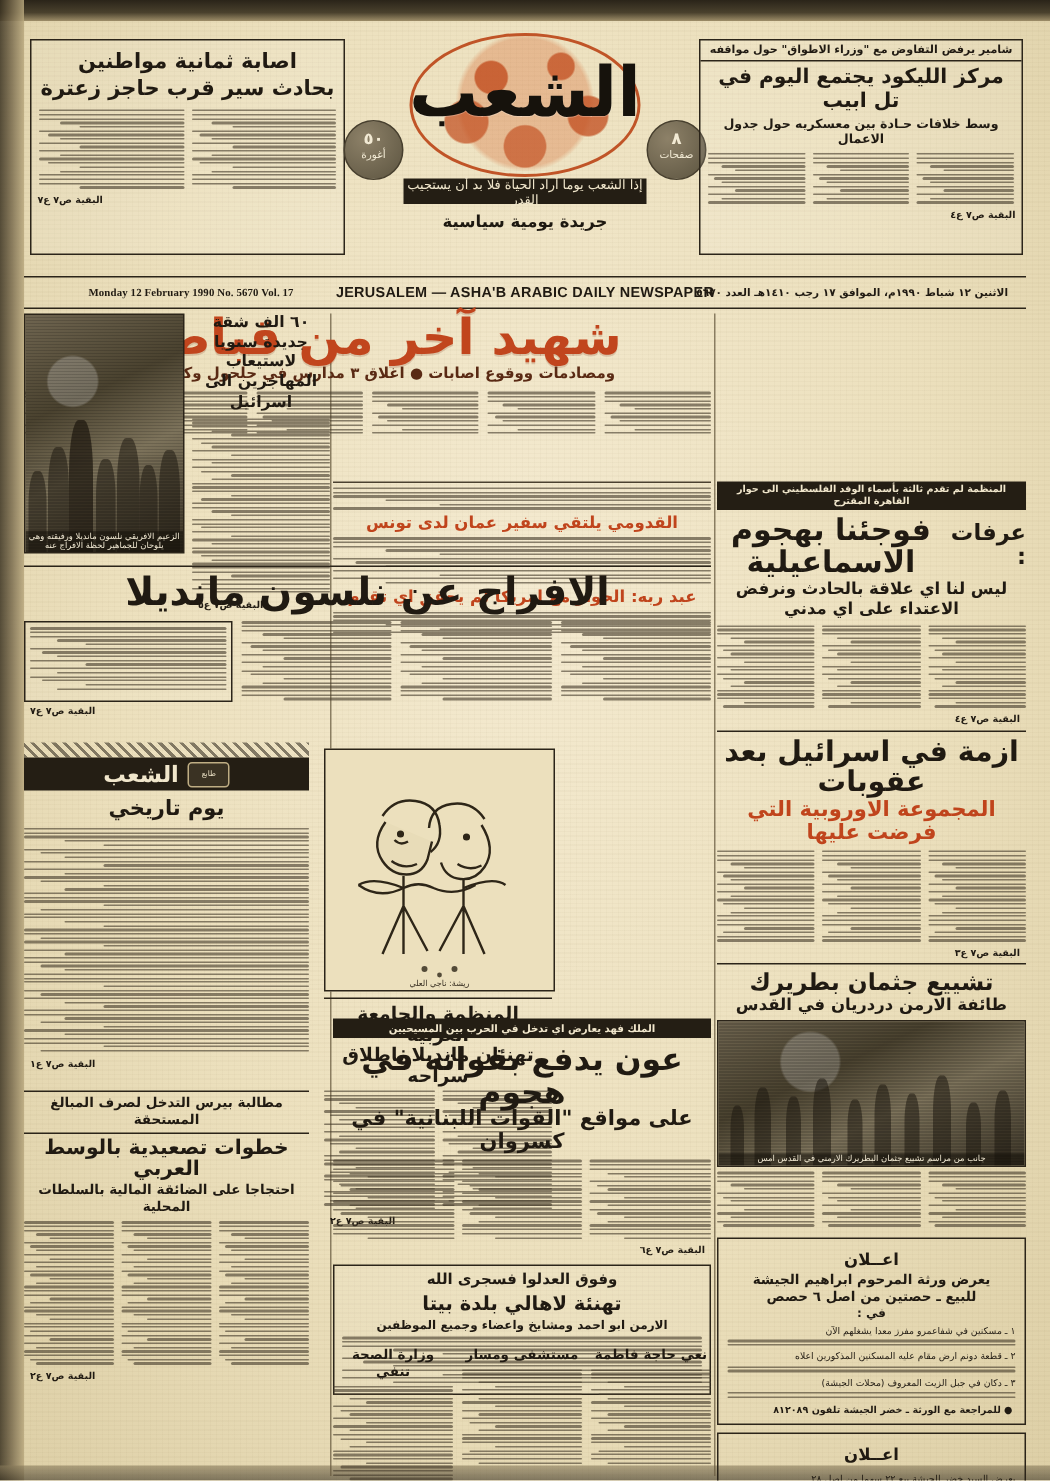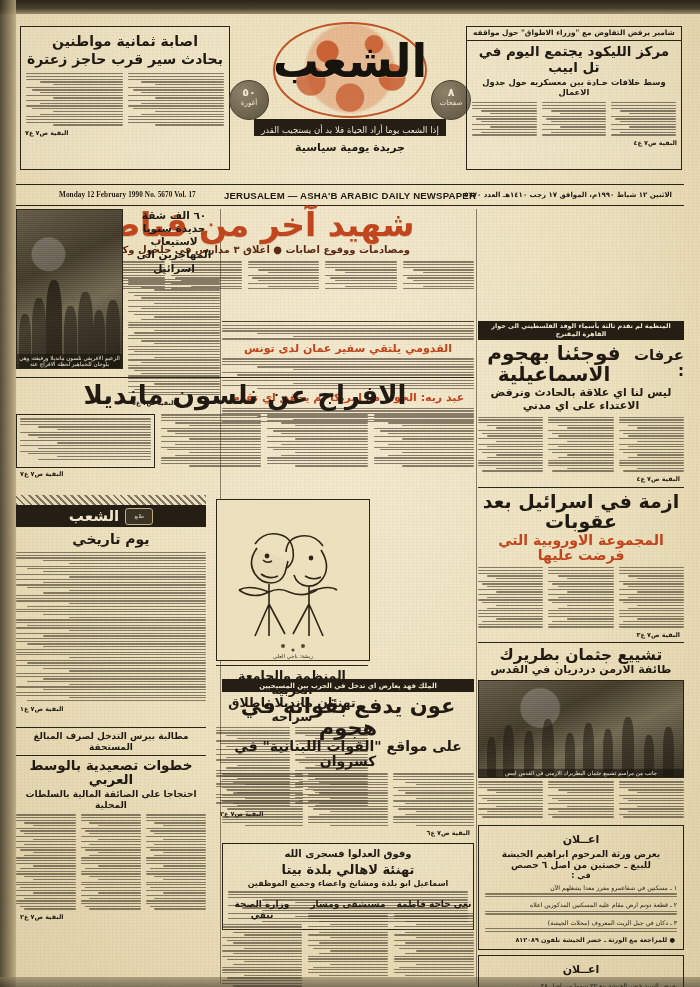--- a/index.html
+++ b/index.html
@@ -82,22 +82,22 @@
       radial-gradient(circle at 50% 48%, rgba(214,110,56,.35) 0 48%, rgba(0,0,0,0) 52%);
     border:2.2px solid #c05427;
   }
   .logo-title{
     position:absolute;left:0;right:0;top:12px;
     font-family:"DejaVu Sans","Liberation Sans",sans-serif;
     font-size:46px;font-weight:bold;color:#16120c;letter-spacing:-2px;
     text-shadow:0 1px 0 rgba(255,255,255,.25);
   }
   .logo-bar{
-    width:192px;height:17px;margin:1px auto 0;background:#241e14;color:#f0e6cb;
-    font-size:8.6px;line-height:22px;letter-spacing:.2px;
+    width:162px;height:17px;margin:1px auto 0;background:#241e14;color:#f0e6cb;
+    font-size:8.6px;line-height:10px;letter-spacing:.2px;
   }
   .logo-tag{font-size:11px;margin-top:5px;color:#1d1810;font-weight:bold;letter-spacing:1px;}
   .coin{
     position:absolute;top:58px;width:38px;height:38px;border-radius:50%;
     background:radial-gradient(circle at 35% 30%,#8d8168,#5c5440);
     color:#f2ead4;text-align:center;border:1px solid #473f2e;
   }
   .coin b{display:block;font-size:11px;line-height:13px;padding-top:5px;}
   .coin i{display:block;font-style:normal;font-size:7px;line-height:8px;}
   .coin-left{left:4px;}
@@ -1231,21 +1231,21 @@
             <span></span>
             <span></span>
             <span></span>
         </div>
       </div>
       <div class="cont r">البقية ص٧ ع٦</div>
 
       <div class="box" style="margin-top:6px;padding:4px 5px 5px">
         <div class="sm-hl" style="font-size:10px">وفوق العدلوا فسجرى الله</div>
         <div class="mid-hl" style="font-size:13px;margin-top:3px">تهنئة لاهالي بلدة بيتا</div>
-        <div class="xsm-hl" style="margin-top:2px;font-size:8px">اسماعيل ابو بلدة ومشايخ واعضاء وجميع الموظفين</div>
+        <div class="xsm-hl" style="margin-top:2px;font-size:8px">الارمن ابو احمد ومشايخ واعضاء وجميع الموظفين</div>
         <div class="body-lines tight" style="margin-top:3px">
           <span></span>
             <span></span>
             <span></span>
             <span></span>
             <span></span>
             <span></span>
             <span></span>
             <span></span>
           <span></span>

